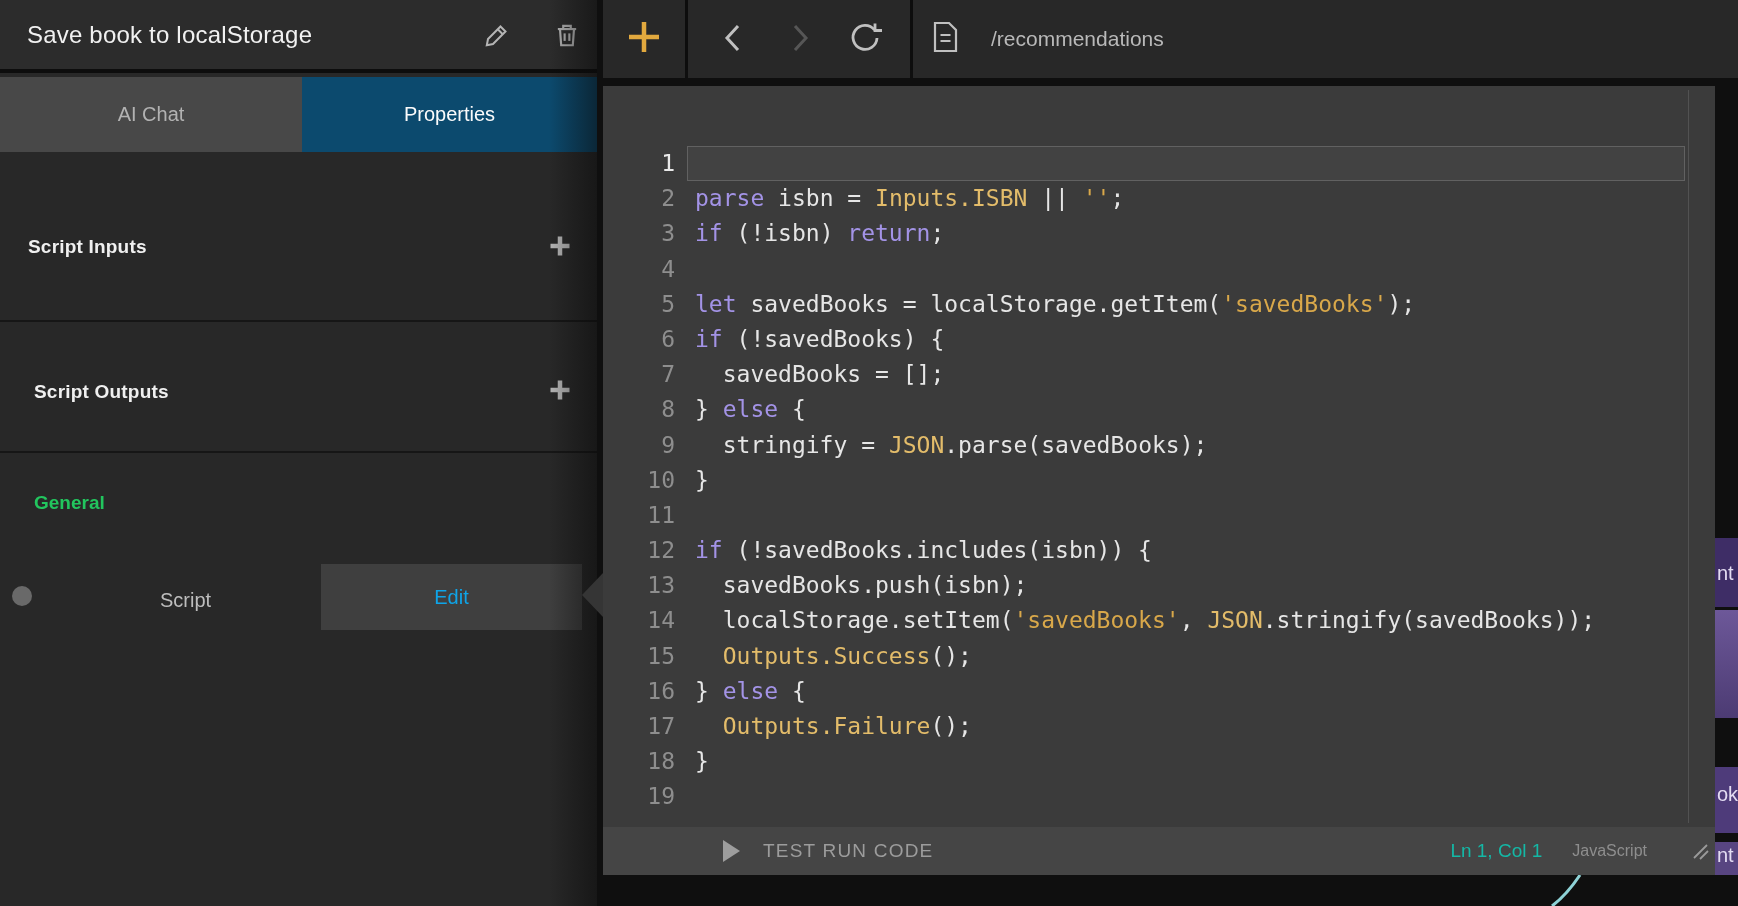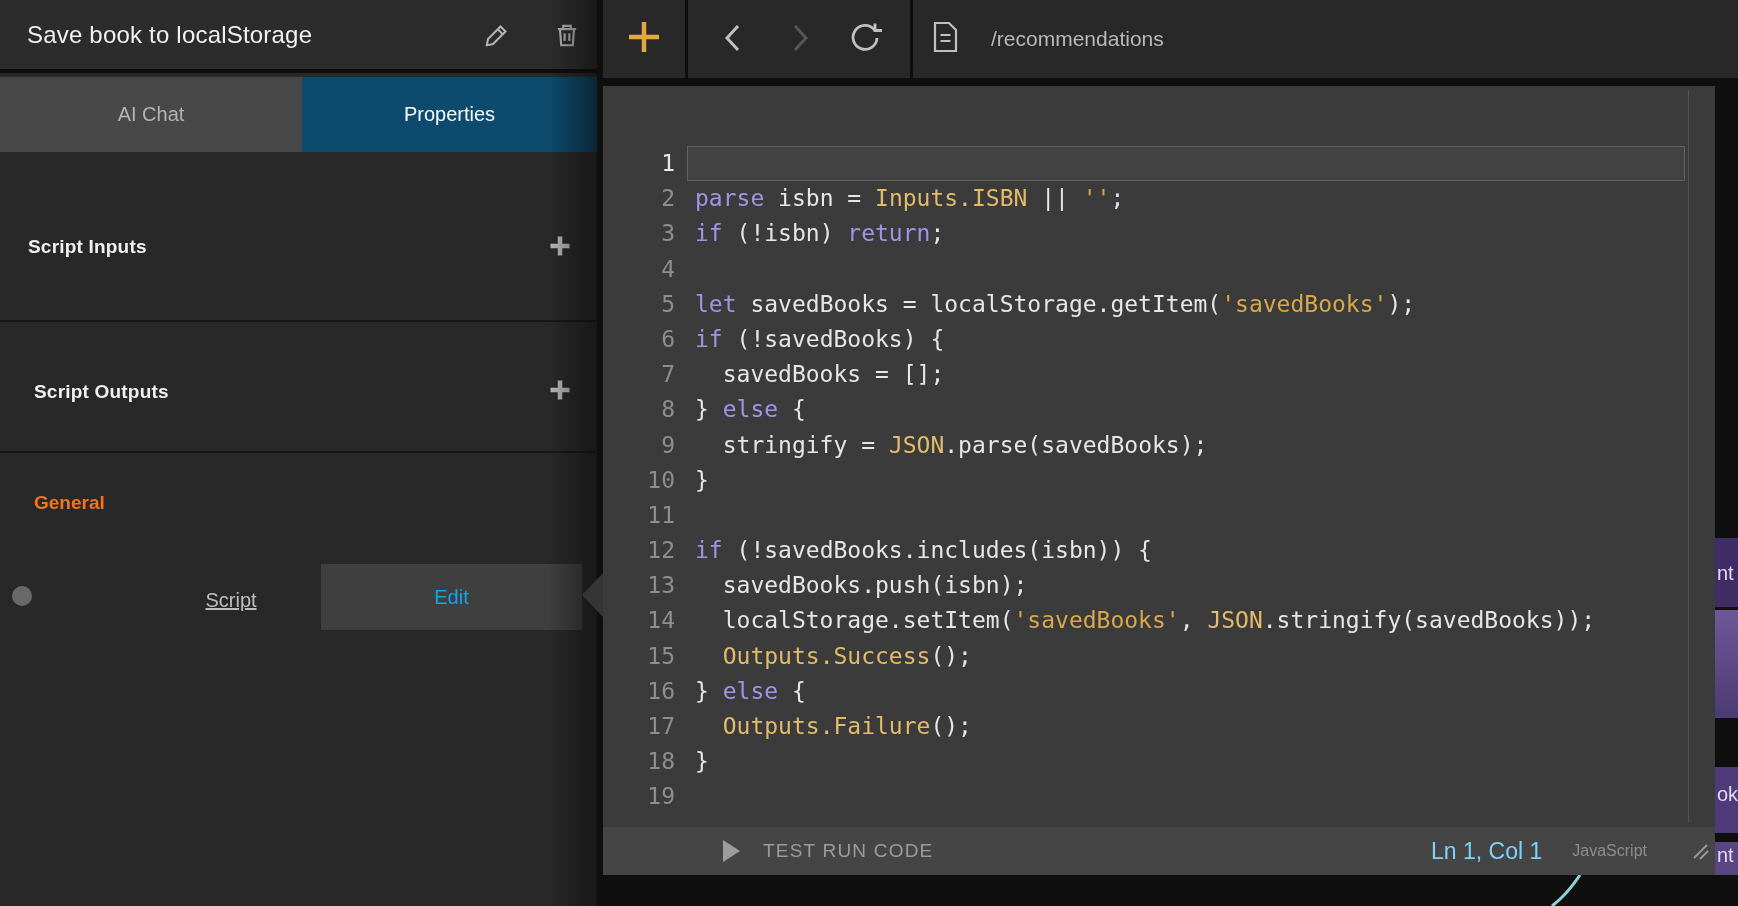--- a/index.html
+++ b/index.html
@@ -23,24 +23,24 @@
 
   .section{position:absolute;left:0;width:100%;box-sizing:border-box;display:flex;
            align-items:center;justify-content:space-between;padding:0 20px 0 34px;}
   #sec-inputs{top:152px;height:168px;padding-top:22px;padding-left:28px;}
   #sec-outputs{top:320px;height:131px;border-top:2px solid #161616;padding-top:10px;}
   .section .sec-label{font-size:19px;font-weight:700;color:#f0f0f0;letter-spacing:.2px;}
   .add-btn{width:34px;height:34px;display:flex;align-items:center;justify-content:center;
            background:none;border:none;cursor:pointer;padding:0;}
 
   #sec-general{position:absolute;left:0;top:451px;bottom:0;width:100%;border-top:2px solid #161616;}
-  #general-label{position:absolute;left:34px;top:39px;font-size:19px;font-weight:700;color:#f97316;}
+  #general-label{position:absolute;left:34px;top:39px;font-size:19px;font-weight:700;color:#22c55e;}
   #port-dot{position:absolute;left:12px;top:133px;width:20px;height:20px;border-radius:50%;background:#696969;}
-  #script-label{position:absolute;left:160px;top:136px;width:142px;text-align:center;
-                font-size:20px;color:#bdbdbd;text-decoration:underline;}
+  #script-label{position:absolute;left:160px;top:136px;width:142px;text-align:left;
+                font-size:20px;color:#bdbdbd;}
   #script-edit-btn{position:absolute;left:321px;top:111px;width:261px;height:66px;background:#3f3f3f;
                    border:none;color:#0ea5e9;font-size:20px;font-family:inherit;cursor:pointer;}
 
   #panel-shadow{position:absolute;right:0;top:0;bottom:0;width:48px;pointer-events:none;
                 background:linear-gradient(to right,rgba(10,10,10,0),rgba(10,10,10,.55));}
 
   
   #editor-callout{position:absolute;left:582px;top:573px;width:0;height:0;
                   border-top:22px solid transparent;border-bottom:22px solid transparent;
                   border-right:21px solid #353535;}
@@ -69,21 +69,21 @@
   .tk-g{color:#e3bc6a;}
   .tk-d{color:#e6e6e6;}
   #ruler{position:absolute;left:1085px;top:4px;bottom:52px;width:1px;background:#525252;}
 
   #statusbar{position:absolute;left:0;right:0;bottom:0;height:48px;background:#454545;display:flex;
              align-items:center;padding:0 6px 0 120px;box-sizing:border-box;}
   #run-btn{display:flex;align-items:center;gap:23px;background:none;border:none;padding:0;cursor:pointer;text-align:center;}
   #play-tri{width:0;height:0;border-top:11px solid transparent;border-bottom:11px solid transparent;
             border-left:17px solid #9d9d9d;}
   #run-label{font-size:19px;color:#9c9c9c;letter-spacing:1.2px;font-family:inherit;}
-  #cursor-pos{margin-left:auto;font-size:23px;color:#7dd3fc;}
+  #cursor-pos{margin-left:auto;font-size:19px;color:#14b8a6;}
   #lang-label{margin-left:30px;font-size:16px;color:#8e8e8e;}
   #resize-handle{margin-left:44px;cursor:nwse-resize;display:flex;}
 
   
   .frag{position:absolute;left:1715px;width:23px;overflow:hidden;color:#e3dcf2;font-size:20px;}
   .frag span{position:absolute;left:2px;}
   #frag1{top:538px;height:69px;background:#3e2d66;}
   #frag1 span{top:24px;}
   #frag2{top:610px;height:108px;background:linear-gradient(#6d5899,#4c3b73);}
   #frag3{top:767px;height:66px;background:#4e3b7a;}

